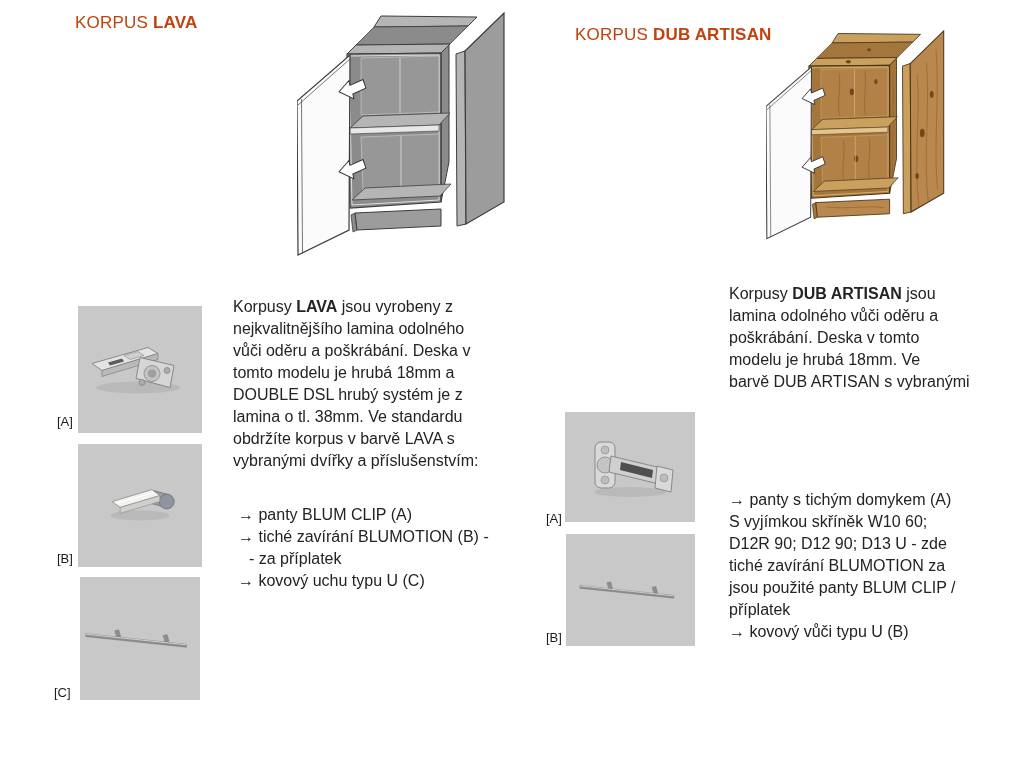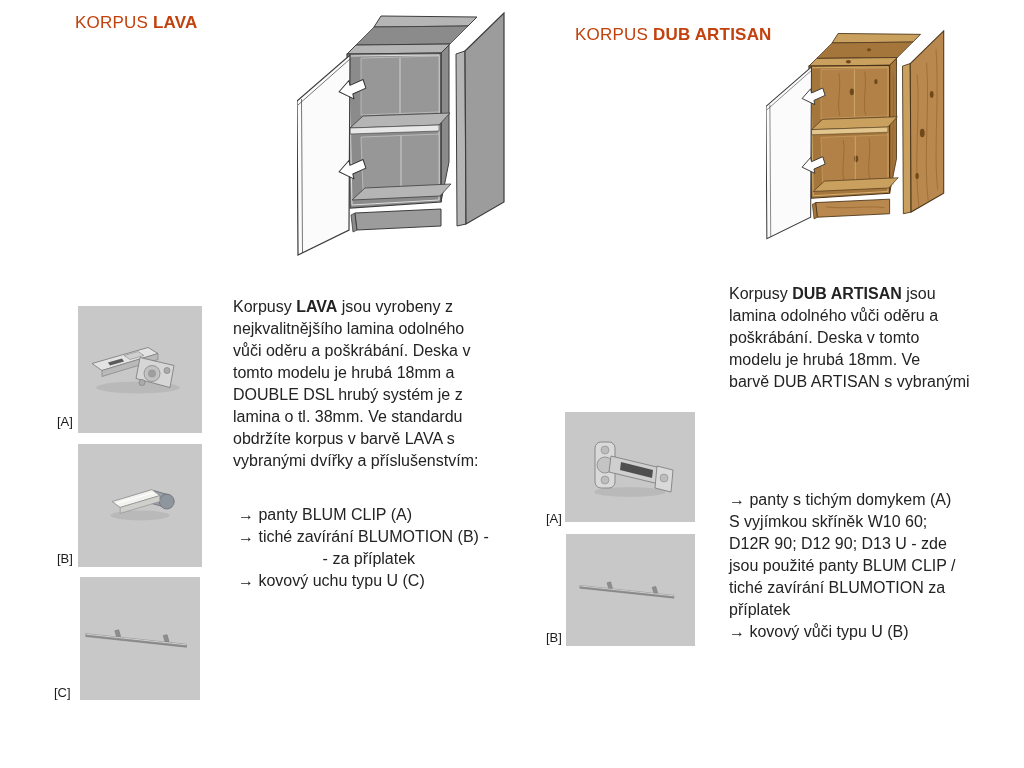--- a/index.html
+++ b/index.html
@@ -5,21 +5,21 @@
   html,body{margin:0;padding:0;background:#fff;}
   .page{position:relative;width:1024px;height:768px;background:#fff;overflow:hidden;
         font-family:"Liberation Sans",sans-serif;color:#1c1c1c;}
   .title{position:absolute;font-size:17px;color:#c2410c;white-space:nowrap;letter-spacing:.2px;}
   .title b{font-weight:700;}
   .cab{position:absolute;}
   .photo{position:absolute;background:#c8c8c8;}
   .plabel{position:absolute;font-size:13px;color:#1c1c1c;white-space:nowrap;}
   .text{position:absolute;font-size:16px;line-height:22px;color:#232323;}
   .line{white-space:nowrap;}
-  .indent{padding-left:11px;text-align:center;}
+  .indent{padding-left:11px;}
   
   .cab-lava{--c:#9c9c9c;--cl:#b5b5b5;--cd:#8b8b8b;--cb:#979797;--ce:#e8e8e8;
             --o:#3d3d3d;--e:#dedede;--grain:transparent;--knot:transparent;}
   .cab-oak{--c:#b9884e;--cl:#caa05f;--cd:#a5763c;--cb:#b28147;--ce:#e3c58e;
            --o:#4a3419;--e:#d9b878;--grain:#8a5c26;--knot:#6f491c;}
 </style>
 </head>
 <body>
 
 <svg width="0" height="0" style="position:absolute" xmlns="http://www.w3.org/2000/svg" xmlns:xlink="http://www.w3.org/1999/xlink" aria-hidden="true">
@@ -185,20 +185,20 @@
       <div class="line">lamina odolného vůči oděru a</div>
       <div class="line">poškrábání. Deska v tomto</div>
       <div class="line">modelu je hrubá 18mm. Ve</div>
       <div class="line">barvě DUB ARTISAN s vybranými</div>
     </div>
 
     <div class="text" style="left:729px;top:489px">
       <div class="line">→ panty s tichým domykem (A)</div>
       <div class="line">S vyjímkou skříněk W10 60;</div>
       <div class="line">D12R 90; D12 90; D13 U - zde</div>
+      <div class="line">tiché zavírání BLUMOTION za</div>
       <div class="line">jsou použité panty BLUM CLIP /</div>
-      <div class="line">tiché zavírání BLUMOTION za</div>
       <div class="line">příplatek</div>
       <div class="line">→ kovový vůči typu U (B)</div>
     </div>
   </section>
 
 </div>
 
 </body></html>

